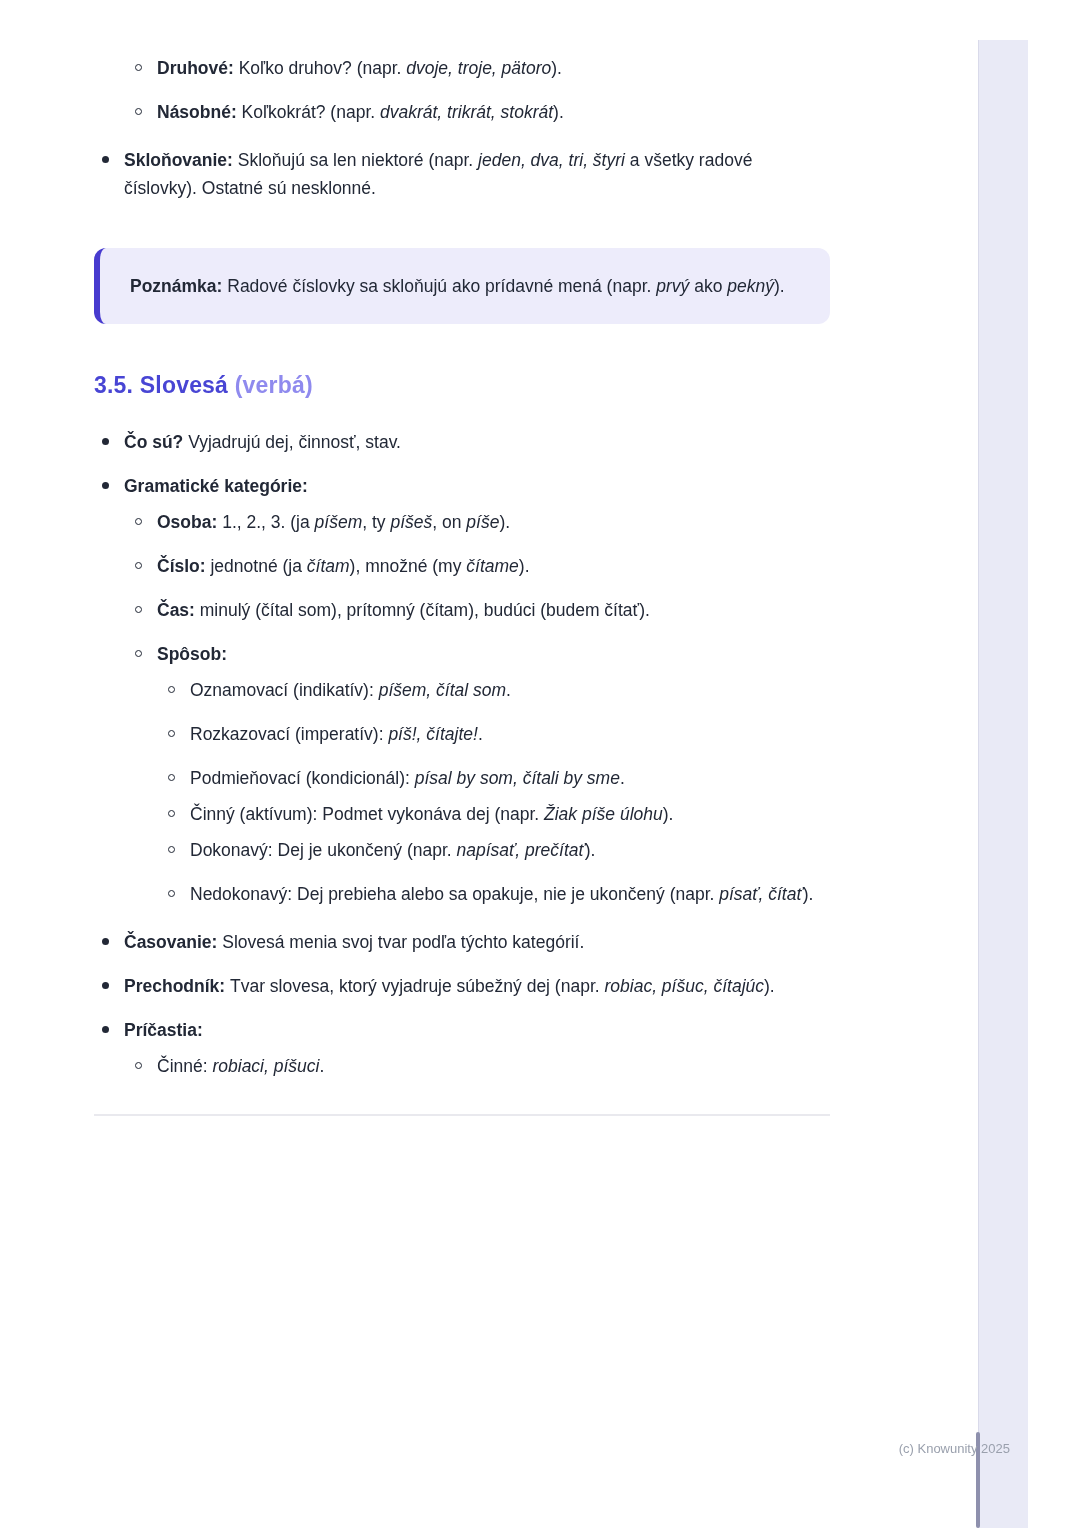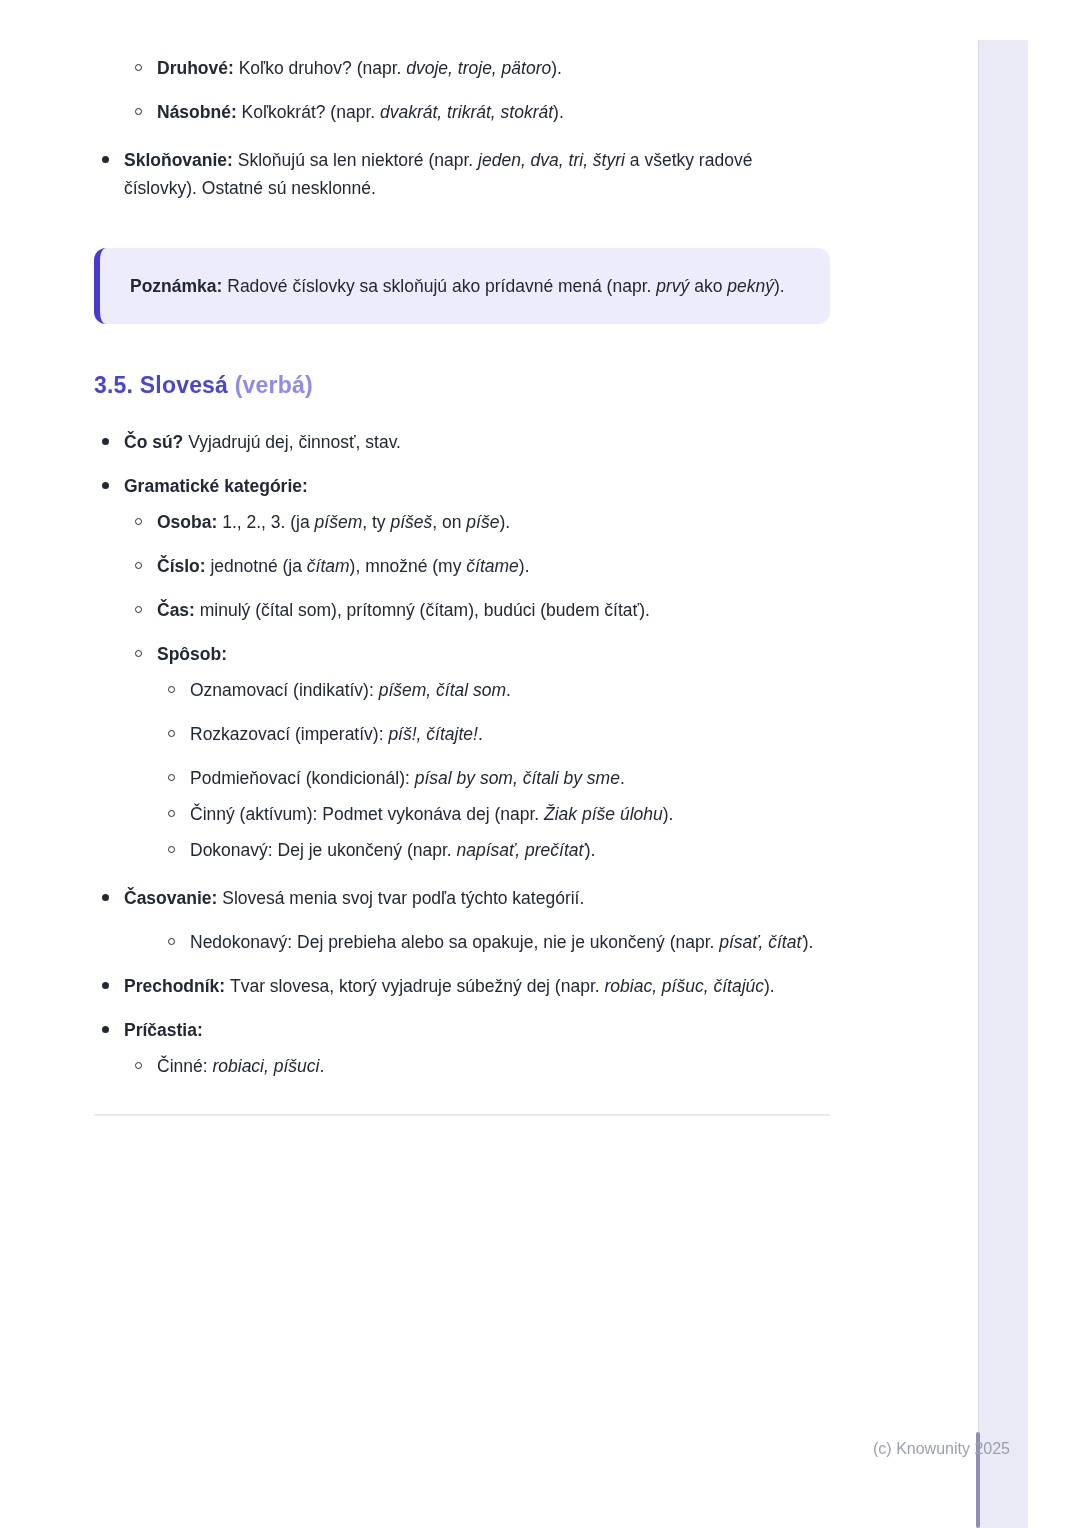--- a/index.html
+++ b/index.html
@@ -67,21 +67,21 @@
   .divider {
     height: 2px;
     background: #e9e9ee;
     margin-top: 34px;
   }
 
   .footer {
     position: absolute;
     top: 1440px;
     right: 70px;
-    font-size: 16px;
+    font-size: 13px;
     line-height: 18px;
     color: #9aa0ad;
     z-index: 3;
   }
 
   
   .scroll-track {
     position: absolute;
     top: 40px;
     right: 52px;
@@ -125,22 +125,22 @@
         <div class="li lvl1"><span class="marker"></span><span><span class="seg-b">Gramatické kategórie:</span></span></div>
         <div class="li lvl2 tight"><span class="marker"></span><span><span class="seg-b">Osoba: </span><span>1., 2., 3. (ja </span><span class="seg-i">píšem</span><span>, ty </span><span class="seg-i">píšeš</span><span>, on </span><span class="seg-i">píše</span><span>).</span></span></div>
         <div class="li lvl2"><span class="marker"></span><span><span class="seg-b">Číslo: </span><span>jednotné (ja </span><span class="seg-i">čítam</span><span>), množné (my </span><span class="seg-i">čítame</span><span>).</span></span></div>
         <div class="li lvl2"><span class="marker"></span><span><span class="seg-b">Čas: </span><span>minulý (čítal som), prítomný (čítam), budúci (budem čítať).</span></span></div>
         <div class="li lvl2"><span class="marker"></span><span><span class="seg-b">Spôsob:</span></span></div>
         <div class="li lvl3 tight"><span class="marker"></span><span><span>Oznamovací (indikatív): </span><span class="seg-i">píšem, čítal som</span><span>.</span></span></div>
         <div class="li lvl3"><span class="marker"></span><span><span>Rozkazovací (imperatív): </span><span class="seg-i">píš!, čítajte!</span><span>.</span></span></div>
         <div class="li lvl3"><span class="marker"></span><span><span>Podmieňovací (kondicionál): </span><span class="seg-i">písal by som, čítali by sme</span><span>.</span></span></div>
         <div class="li lvl3 tight"><span class="marker"></span><span><span>Činný (aktívum): Podmet vykonáva dej (napr. </span><span class="seg-i">Žiak píše úlohu</span><span>).</span></span></div>
         <div class="li lvl3 tight"><span class="marker"></span><span><span>Dokonavý: Dej je ukončený (napr. </span><span class="seg-i">napísať, prečítať</span><span>).</span></span></div>
+        <div class="li lvl3"><span class="marker"></span><span><span>Nedokonavý: Dej prebieha alebo sa opakuje, nie je ukončený (napr. </span><span class="seg-i">písať, čítať</span><span>).</span></span></div>
         <div class="li lvl1 loose"><span class="marker"></span><span><span class="seg-b">Časovanie: </span><span>Slovesá menia svoj tvar podľa týchto kategórií.</span></span></div>
-        <div class="li lvl3"><span class="marker"></span><span><span>Nedokonavý: Dej prebieha alebo sa opakuje, nie je ukončený (napr. </span><span class="seg-i">písať, čítať</span><span>).</span></span></div>
         <div class="li lvl1"><span class="marker"></span><span><span class="seg-b">Prechodník: </span><span>Tvar slovesa, ktorý vyjadruje súbežný dej (napr. </span><span class="seg-i">robiac, píšuc, čítajúc</span><span>).</span></span></div>
         <div class="li lvl1"><span class="marker"></span><span><span class="seg-b">Príčastia:</span></span></div>
         <div class="li lvl2 tight"><span class="marker"></span><span><span>Činné: </span><span class="seg-i">robiaci, píšuci</span><span>.</span></span></div>
       </div>
 
     <div class="divider"></div>
 
   </div>
 
   <div class="footer">(c) Knowunity 2025</div>

